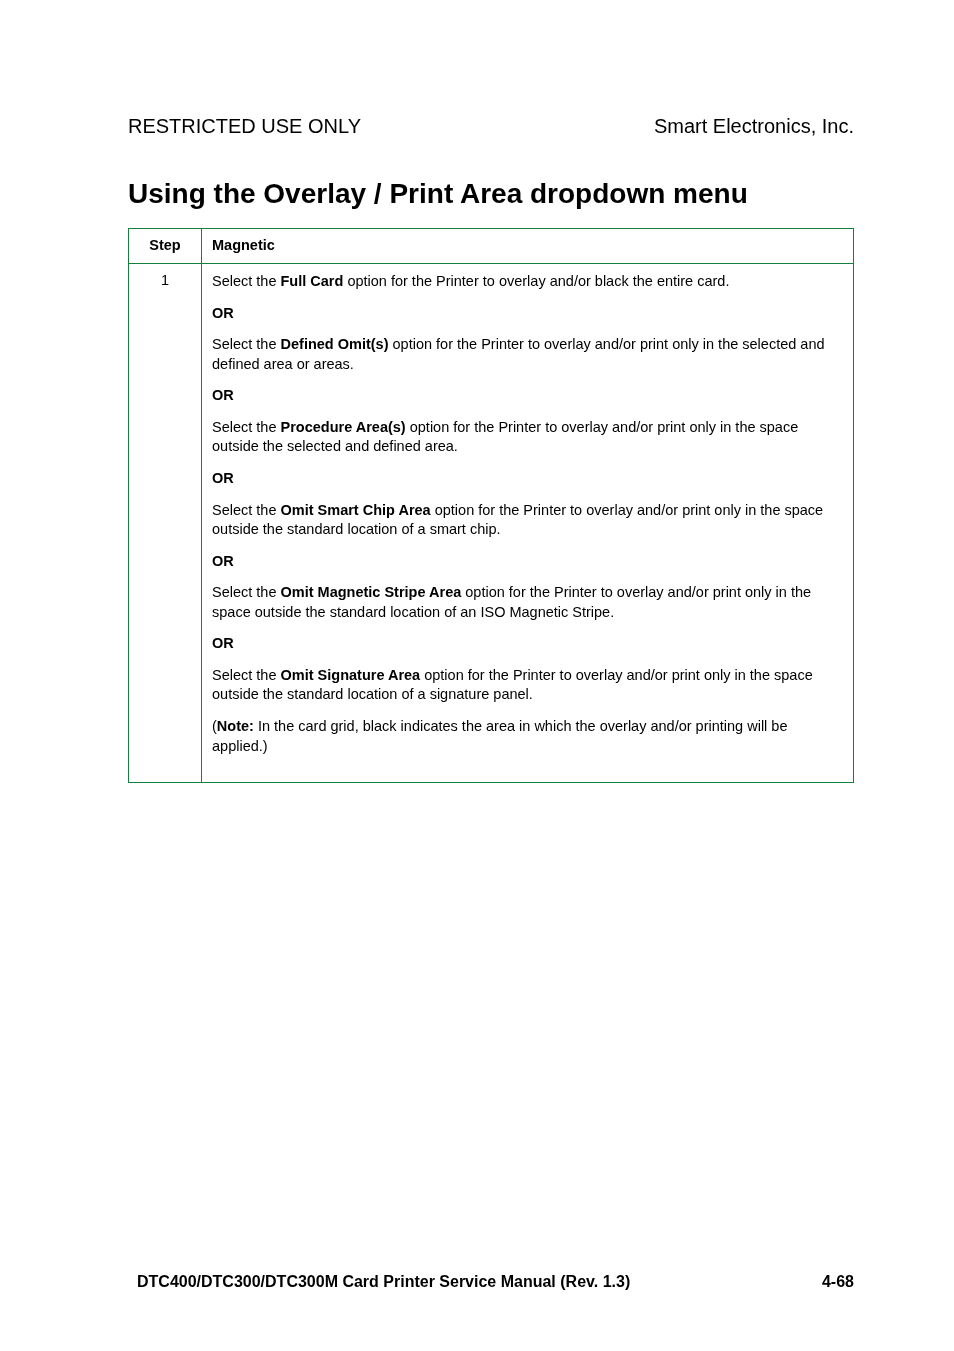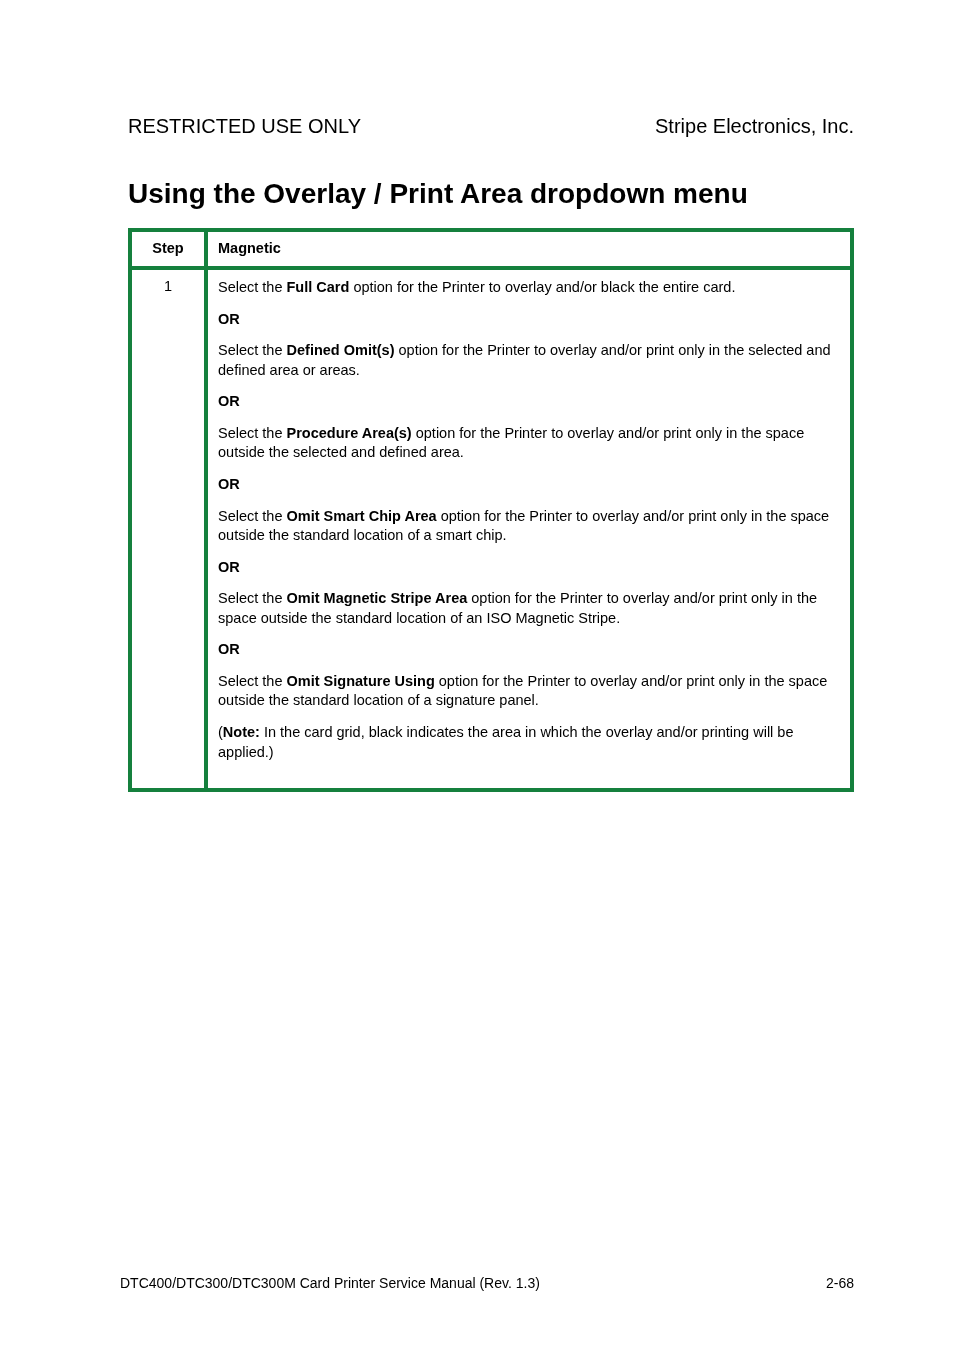--- a/index.html
+++ b/index.html
@@ -26,21 +26,21 @@
     font-size: 28px;
     font-weight: bold;
     margin-bottom: 18px;
   }
   table.proc {
     border-collapse: collapse;
     width: 100%;
     font-size: 14.5px;
   }
   table.proc th, table.proc td {
-    border: 4px solid #15803d;
+    border: 1px solid #15803d;
     padding: 8px 10px 10px 10px;
     vertical-align: top;
     text-align: left;
   }
   table.proc th {
     font-weight: bold;
   }
   table.proc th.step-col {
     width: 52px;
     text-align: center;
@@ -54,35 +54,36 @@
   }
   .para:last-child {
     margin-bottom: 16px;
   }
   .bold {
     font-weight: bold;
   }
   .footer {
     position: absolute;
     bottom: 60px;
-    left: 120px;
+    left: 137px;
     right: 100px;
     display: flex;
     justify-content: space-between;
-    font-size: 14px;
+    font-size: 16px;
+    font-weight: bold;
   }
 </style>
 </head>
 <body>
 
 <div class="page">
 
   <div class="header">
     <span>RESTRICTED USE ONLY</span>
-    <span>Stripe Electronics, Inc.</span>
+    <span>Smart Electronics, Inc.</span>
   </div>
 
   <div class="title">Using the Overlay / Print Area dropdown menu</div>
 
   <table class="proc">
     <thead>
       <tr>
         <th class="step-col">Step</th>
         <th>Magnetic</th>
       </tr>
@@ -105,27 +106,27 @@
           <p class="para bold">OR</p>
 
           <p class="para"><span>Select the </span><span class="bold">Omit Smart Chip Area</span><span> option for the Printer to overlay and/or print only in the space outside the standard location of a smart chip.</span></p>
 
           <p class="para bold">OR</p>
 
           <p class="para"><span>Select the </span><span class="bold">Omit Magnetic Stripe Area</span><span> option for the Printer to overlay and/or print only in the space outside the standard location of an ISO Magnetic Stripe.</span></p>
 
           <p class="para bold">OR</p>
 
-          <p class="para"><span>Select the </span><span class="bold">Omit Signature Using</span><span> option for the Printer to overlay and/or print only in the space outside the standard location of a signature panel.</span></p>
+          <p class="para"><span>Select the </span><span class="bold">Omit Signature Area</span><span> option for the Printer to overlay and/or print only in the space outside the standard location of a signature panel.</span></p>
 
           <p class="para"><span>(</span><span class="bold">Note:</span><span> In the card grid, black indicates the area in which the overlay and/or printing will be applied.)</span></p>
 
         </td>
       </tr>
     </tbody>
   </table>
 
   <div class="footer">
     <span>DTC400/DTC300/DTC300M Card Printer Service Manual (Rev. 1.3)</span>
-    <span>2-68</span>
+    <span>4-68</span>
   </div>
 
 </div>
 
 </body></html>

